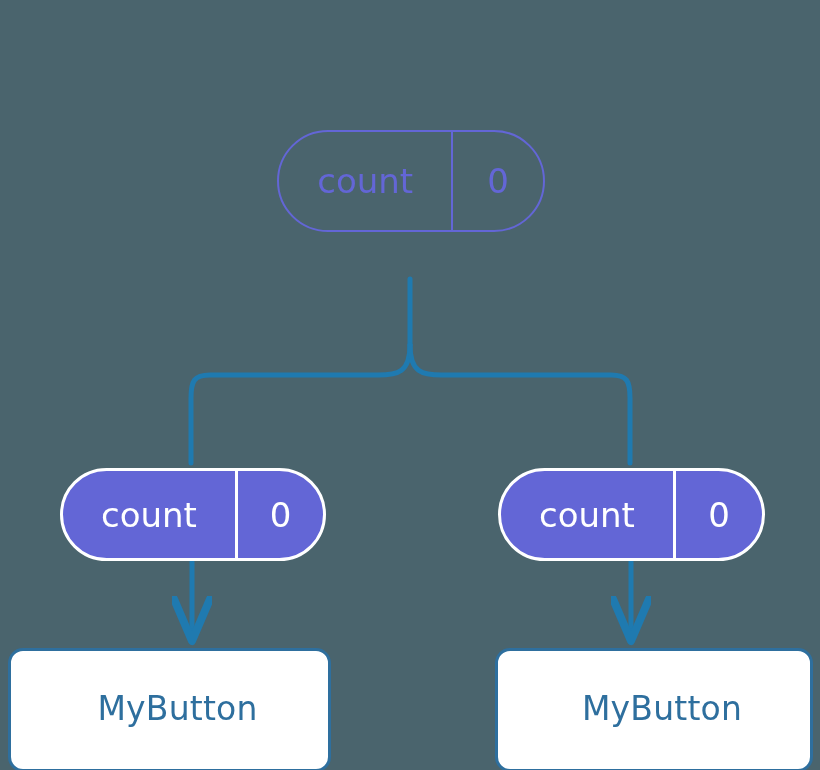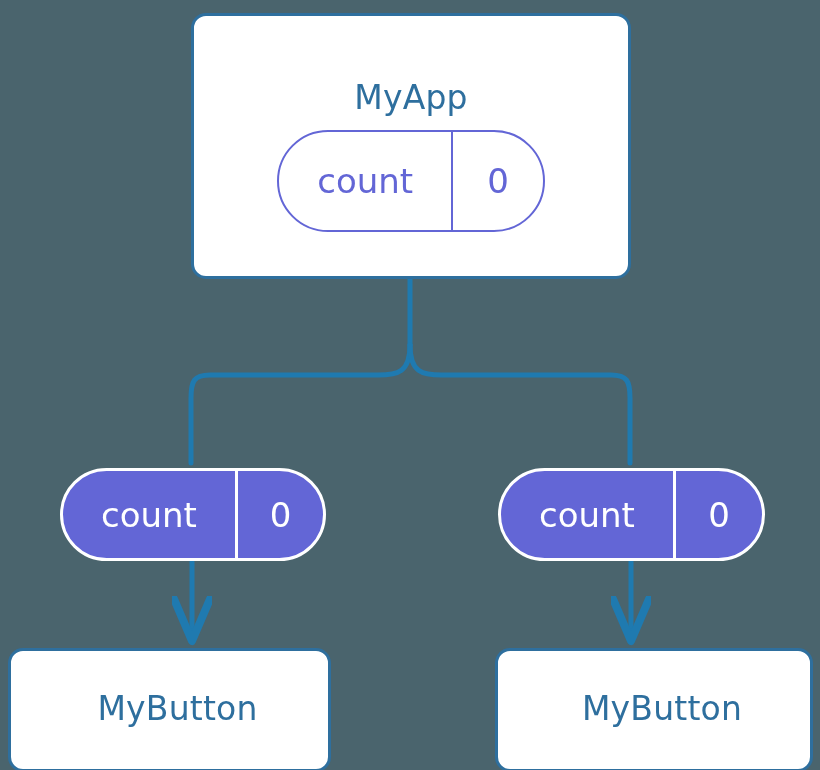--- a/index.html
+++ b/index.html
@@ -126,23 +126,20 @@
       <path d="M410,345 C410,372 422,375 442,375 L611,375
                C627,375 630,381 630,398 L630,463"></path>
     </g>
 
     <g fill="none" stroke="#1f7ab0" stroke-width="5" stroke-linecap="round" stroke-linejoin="round">
       <path d="M192,562 L192,638" marker-end="url(#arrowhead)"></path>
       <path d="M631,562 L631,638" marker-end="url(#arrowhead)"></path>
     </g>
   </svg>
 
-  <div id="box-myapp" class="component-box">
-    <div id="title-myapp" class="component-title">MyApp</div>
-  </div>
 
   <div id="pill-myapp" class="state-pill pill-hollow">
     <div class="pill-key">count</div>
     <div class="pill-value">0</div>
   </div>
 
   <div id="pill-left" class="state-pill pill-filled">
     <div class="pill-key">count</div>
     <div class="pill-value">0</div>
   </div>

